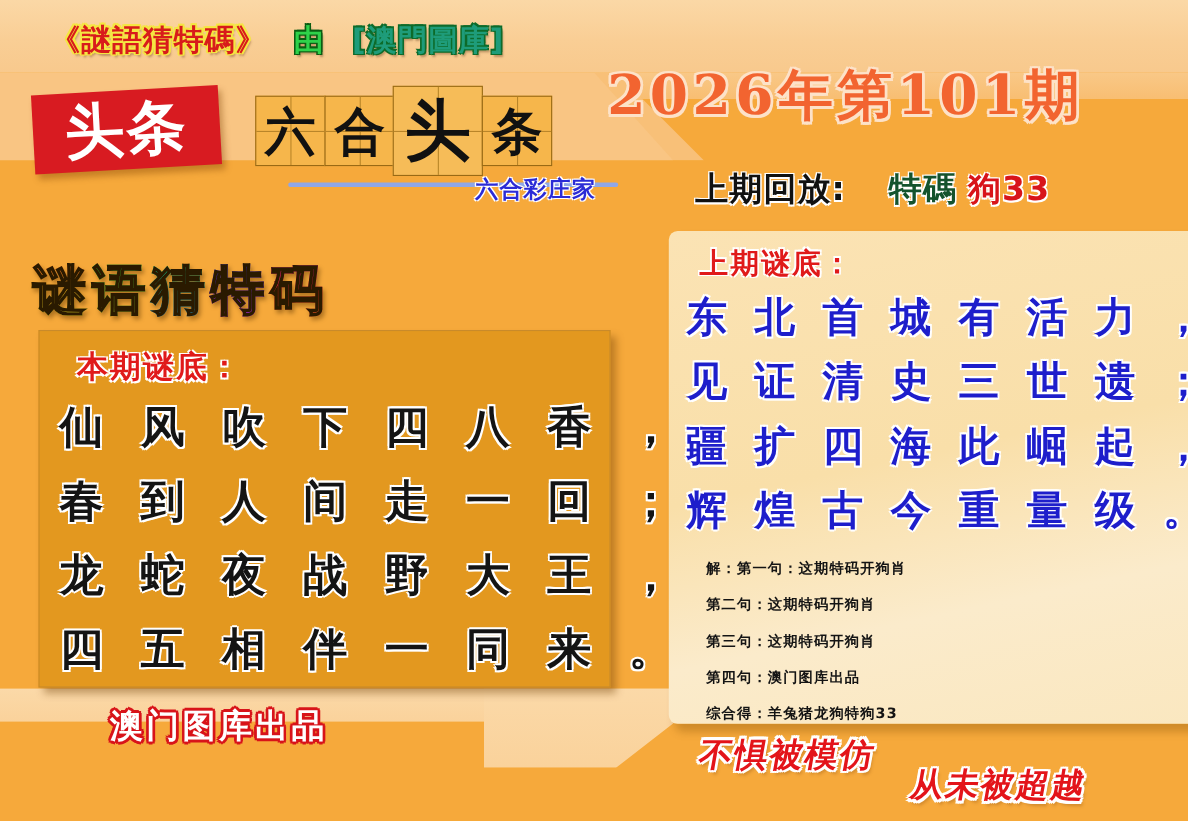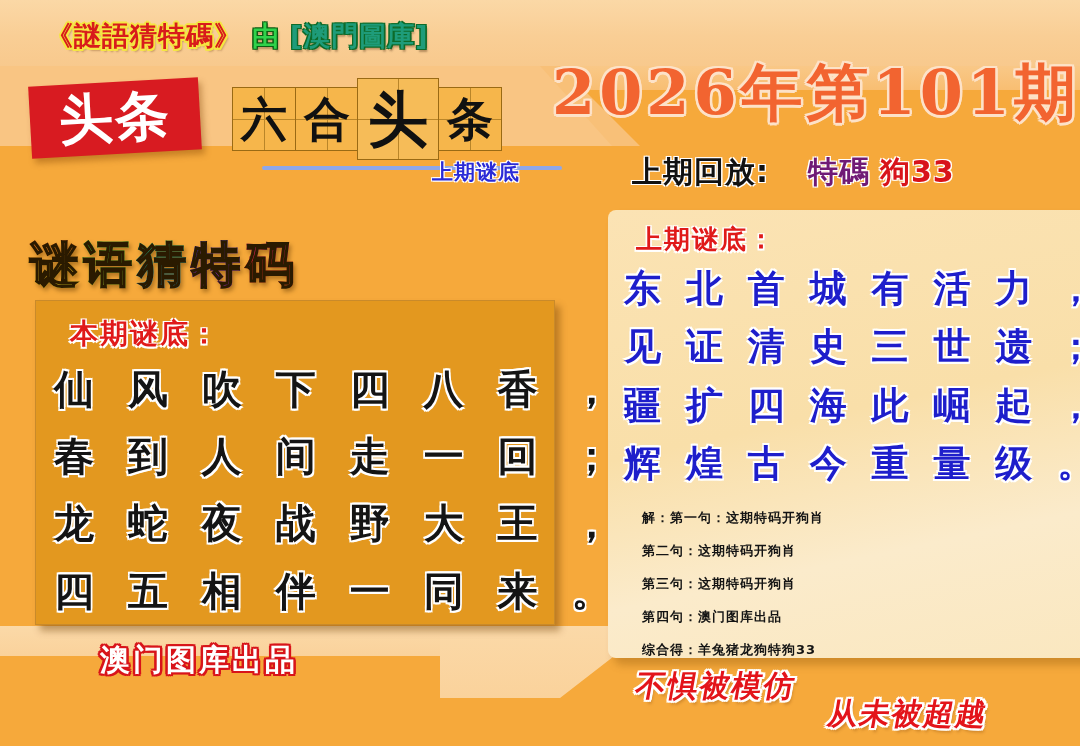--- a/index.html
+++ b/index.html
@@ -43,21 +43,21 @@
   
   .wedge-bottom{
     position:absolute;left:440px;top:626px;width:640px;height:72px;
     background:linear-gradient(180deg,#FBD9A8 0%,#FAD29B 100%);
     clip-path:polygon(0 0,640px 0,640px 10px,200px 10px,120px 72px,0 72px);
   }
 
   
   .topline{
     position:absolute;left:46px;top:18px;height:36px;
-    display:flex;align-items:center;gap:10px;
+    display:flex;align-items:center;gap:25px;
     font-size:27px;font-weight:bold;letter-spacing:1px;
     font-family:"DejaVu Sans","Liberation Sans",sans-serif;
     white-space:nowrap;
   }
   .tl-red{
     color:#D81B1B;
     text-shadow:
       -1.5px -1.5px 0 #F5E642, 1.5px -1.5px 0 #F5E642,
       -1.5px 1.5px 0 #F5E642, 1.5px 1.5px 0 #F5E642,
       0 -1.8px 0 #F5E642, 0 1.8px 0 #F5E642,
@@ -124,35 +124,35 @@
   .subtag{
     position:absolute;left:432px;top:158px;
     color:#2B2BD6;font-size:21px;font-weight:bold;letter-spacing:1px;
     text-shadow:-1px -1px 0 #fff,1px -1px 0 #fff,-1px 1px 0 #fff,1px 1px 0 #fff;
     font-family:"DejaVu Sans","Liberation Sans",sans-serif;white-space:nowrap;
   }
 
   
   .period{
     position:absolute;left:552px;top:62px;
-    font-size:62px;font-weight:bold;letter-spacing:4px;
+    font-size:50px;font-weight:bold;letter-spacing:4px;
     color:#F26430;line-height:1;white-space:nowrap;
     font-family:"DejaVu Serif","Liberation Serif",serif;
     text-shadow:-2px -2px 0 #FDE2C8,2px -2px 0 #FDE2C8,-2px 2px 0 #FDE2C8,2px 2px 0 #FDE2C8,
                 0 -2.5px 0 #FDE2C8,0 2.5px 0 #FDE2C8,-2.5px 0 0 #FDE2C8,2.5px 0 0 #FDE2C8;
   }
 
   
   .replay{
     position:absolute;left:632px;top:152px;
     font-size:30px;font-weight:bold;letter-spacing:1px;white-space:nowrap;
     font-family:"DejaVu Sans","Liberation Sans",sans-serif;
   }
   .replay .k{color:#111;text-shadow:-1.2px -1.2px 0 #fff,1.2px -1.2px 0 #fff,-1.2px 1.2px 0 #fff,1.2px 1.2px 0 #fff;}
-  .replay .v{color:#701a75;text-shadow:-1.2px -1.2px 0 #fff,1.2px -1.2px 0 #fff,-1.2px 1.2px 0 #fff,1.2px 1.2px 0 #fff;padding-left:39px;}
+  .replay .v{color:#14532d;text-shadow:-1.2px -1.2px 0 #fff,1.2px -1.2px 0 #fff,-1.2px 1.2px 0 #fff,1.2px 1.2px 0 #fff;padding-left:39px;}
   .replay .n{color:#D8141A;margin-left:10px;text-shadow:-1.2px -1.2px 0 #fff,1.2px -1.2px 0 #fff,-1.2px 1.2px 0 #fff,1.2px 1.2px 0 #fff;}
 
   
   .rainbow{
     position:absolute;left:28px;top:240px;display:flex;gap:2px;
     font-family:"DejaVu Sans","Liberation Sans",sans-serif;
   }
   .rainbow b{
     font-size:48px;font-weight:bold;line-height:1;display:inline-block;
     -webkit-background-clip:text;background-clip:text;color:transparent;
@@ -271,21 +271,21 @@
         <span>头</span>
       </div>
     <div class="tile">
         <span>条</span>
       </div>
   </div>
 
   <div class="subline">
       <div class="rule"></div>
     </div>
-  <div class="subtag">上期谜底</div>
+  <div class="subtag">六合彩庄家</div>
 
   <div class="period">2026年第101期</div>
 
   <div class="replay">
     <span class="k">上期回放:</span><span class="v">特碼</span><span class="n">狗33</span>
   </div>
 
   <div class="rainbow">
     <b class="rb0">谜</b>
     <b class="rb1">语</b>

